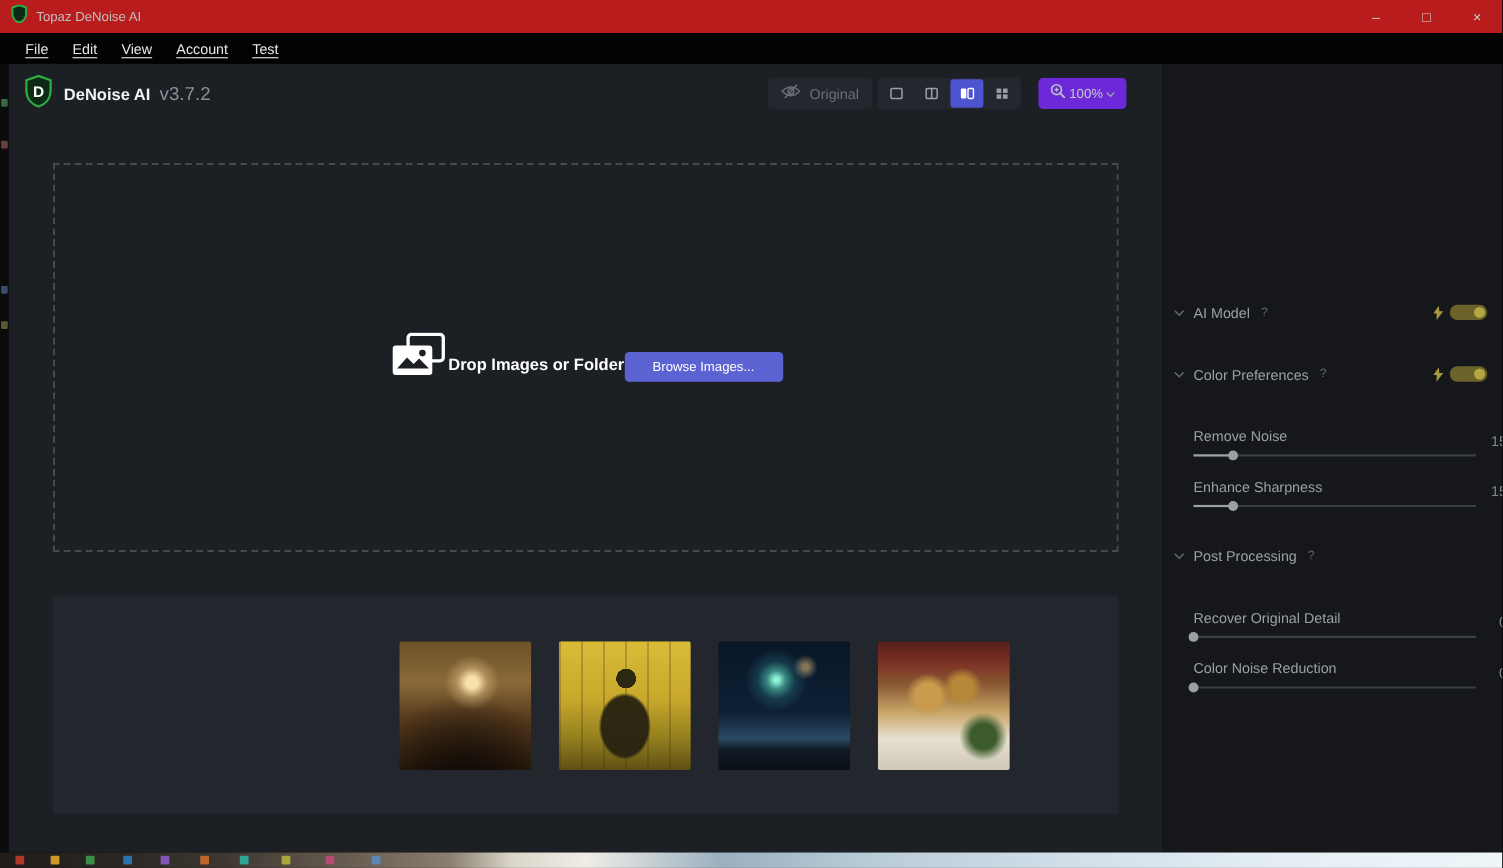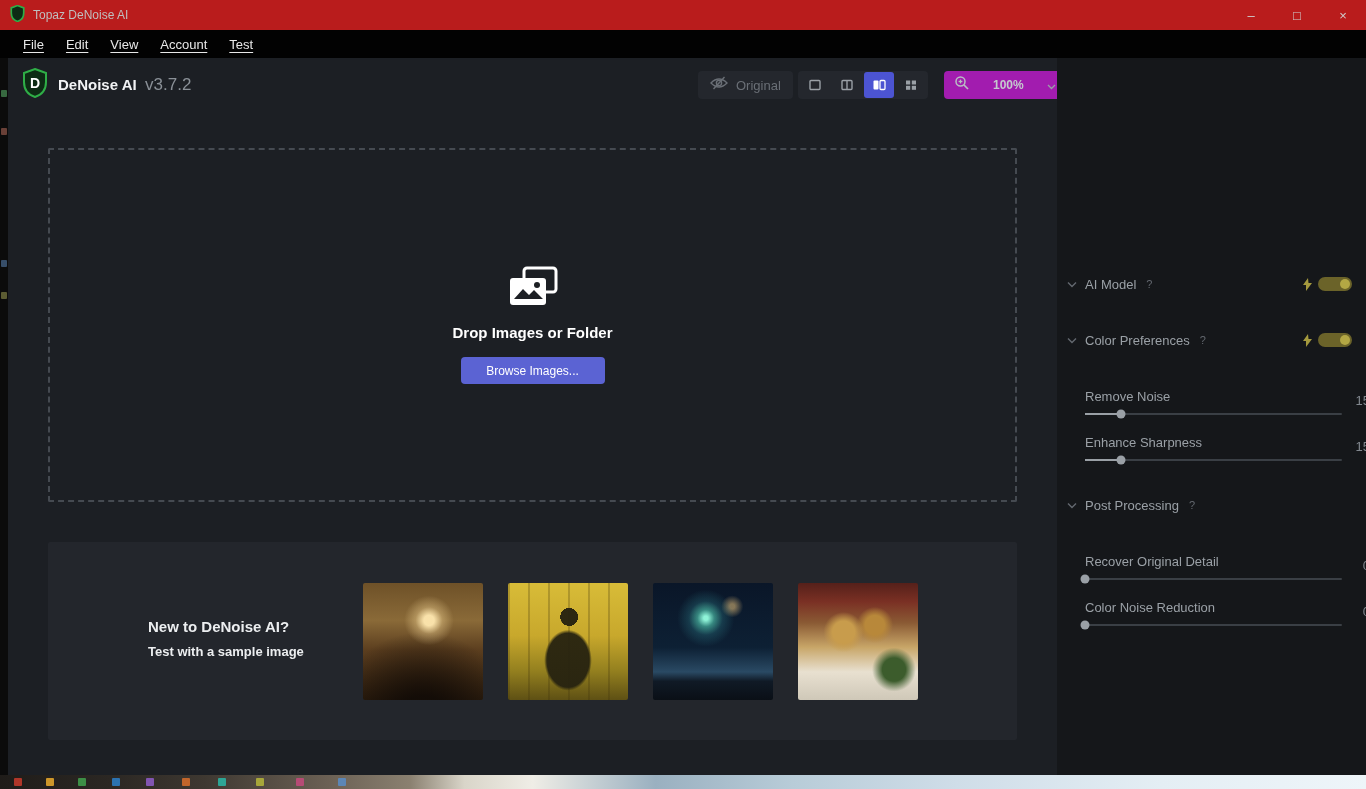--- a/index.html
+++ b/index.html
@@ -31,26 +31,26 @@
   .app-logo-row { position:absolute; top:10px; left:14px; display:flex; align-items:center; gap:10px; }
   .app-name { font-size:15px; font-weight:bold; color:#f2f3f5; }
   .app-version { font-size:17px; color:#8a9097; margin-left:4px; }
 
   .tb-group { position:absolute; top:13px; height:28px; display:flex; align-items:center; border-radius:4px; }
   .tb-original { left:690px; background:#24272d; padding:0 12px; gap:8px; }
   .tb-original-label { font-size:13px; color:#6a6f76; }
   .tb-views { left:790px; background:#24272d; padding:0 2px; gap:2px; }
   .view-btn { width:30px; height:26px; display:flex; align-items:center; justify-content:center; border-radius:3px; }
   .view-btn.selected { background:#4c54d2; }
-  .tb-zoom { left:936px; background:#a21caf; padding:0 10px; gap:23px;font-weight:bold; }
+  .tb-zoom { left:936px; background:#6d28d9; padding:0 10px; gap:2px; }
   .zoom-value { font-size:12px; color:#c5c9ce; }
 
   
   .dropzone { position:absolute; top:90px; left:40px; width:969px; height:354px; border:2px dashed #454a51; border-radius:2px;
-    display:flex; flex-direction:column; align-items:center; justify-content:center; }
+    display:flex; flex-direction:row; align-items:center; justify-content:center; }
   .dropzone-title { margin-top:12px; font-size:15px; font-weight:bold; color:#ffffff; }
   .browse-btn { margin-top:16px; width:144px; height:27px; background:#5b63d3; border:none; border-radius:4px;
     color:#ffffff; font-size:12px; font-family:"Liberation Sans",sans-serif; cursor:pointer; }
 
   
   .samples { position:absolute; top:484px; left:40px; width:969px; height:198px; background:#23262c; border-radius:2px; }
   .samples-text { position:absolute; left:100px; top:76px; }
   .samples-heading { font-size:15px; font-weight:bold; color:#eceef0; }
   .samples-subheading { margin-top:9px; font-size:13px; font-weight:bold; color:#eceef0; }
   .thumb { position:absolute; top:41px; width:120px; height:117px; border-radius:2px; cursor:pointer; }
@@ -211,24 +211,20 @@
           <rect x="4" y="12" width="36" height="27" rx="3" fill="#ffffff"></rect>
           <path d="M8 33 l9-10 6 6 5-5 9 9 z" fill="#1c1f24"></path>
           <circle cx="31" cy="19" r="3" fill="#1c1f24"></circle>
         </svg>
       </span>
       <div class="dropzone-title">Drop Images or Folder</div>
       <button class="browse-btn">Browse Images...</button>
     </div>
 
     <div class="samples">
-      <div class="samples-text">
-        <div class="samples-heading">New to DeNoise AI?</div>
-        <div class="samples-subheading">Test with a sample image</div>
-      </div>
       <div class="thumb thumb-1"></div>
       <div class="thumb thumb-2"></div>
       <div class="thumb thumb-3"></div>
       <div class="thumb thumb-4"></div>
     </div>
   </div>
 
   <div class="sidepanel">
 
     <div class="section-row" style="top:214px">

